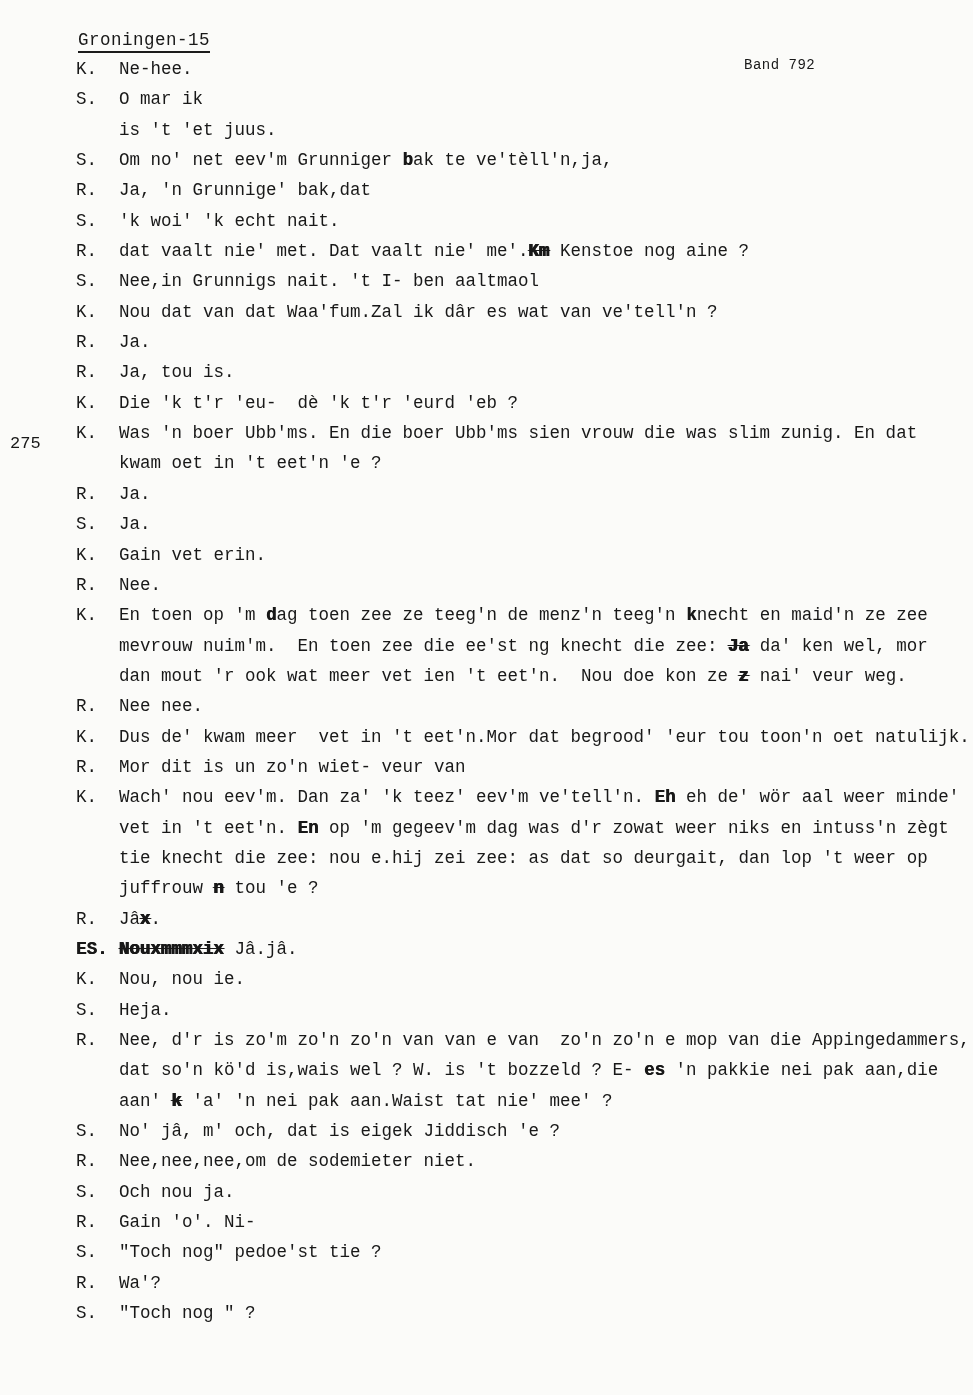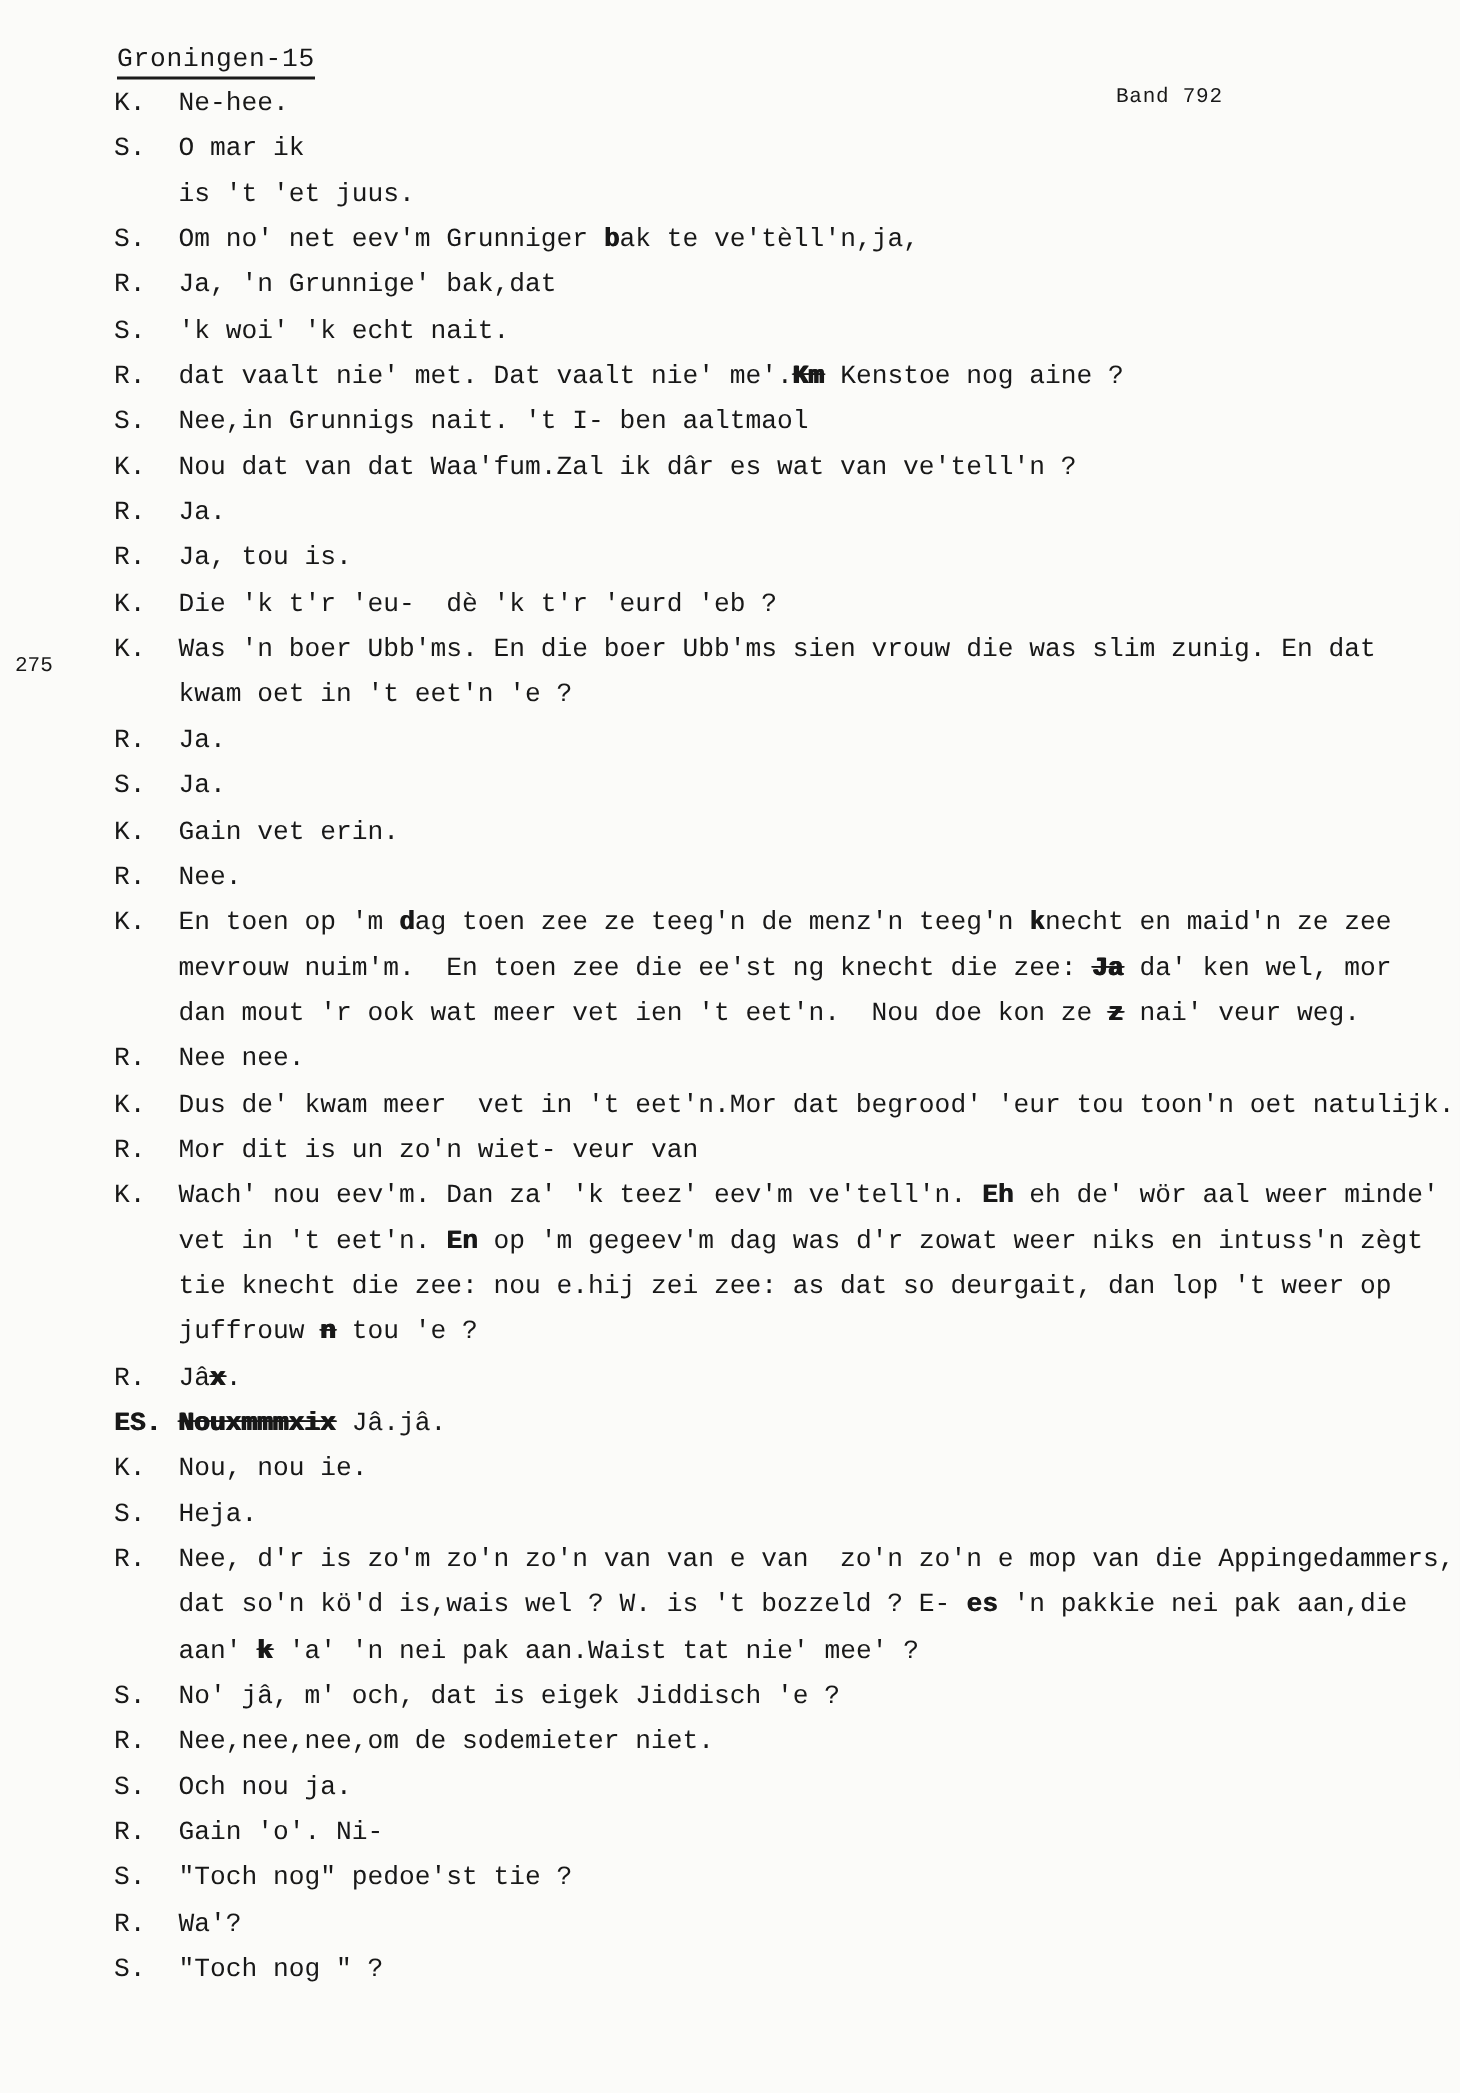--- a/index.html
+++ b/index.html
@@ -18,21 +18,21 @@
   .hdr-band{position:absolute;left:744px;top:16px;font-size:14px;letter-spacing:.5px;margin-top:41px;}
   .transcript{position:absolute;left:0;top:54px;width:973px;}
   .line{position:relative;height:30.35px;padding-left:76px;white-space:pre;font-size:17.5px;line-height:30.35px;}
   .speaker{display:inline-block;width:43px;}
   .seg-b{font-weight:bold;text-shadow:.5px 0 0 #181818;}
   .seg-x{
     font-weight:bold;
     text-decoration:line-through;
     text-shadow:.5px 0 0 #181818, -.5px 0 0 #181818;
   }
-  .margin-num{position:absolute;left:10px;top:11px;font-size:14px;}
+  .margin-num{position:absolute;left:10px;top:11px;font-size:17px;}
 </style>
 </head>
 <body>
 
 <div class="page">
   <div class="hdr-title">Groningen-15</div>
   <div class="hdr-band">Band 792</div>
   <div class="transcript">
       <div class="line"><span class="speaker">K.</span><span><span>Ne-hee.</span></span></div>
       <div class="line"><span class="speaker">S.</span><span><span>O mar ik</span></span></div>

